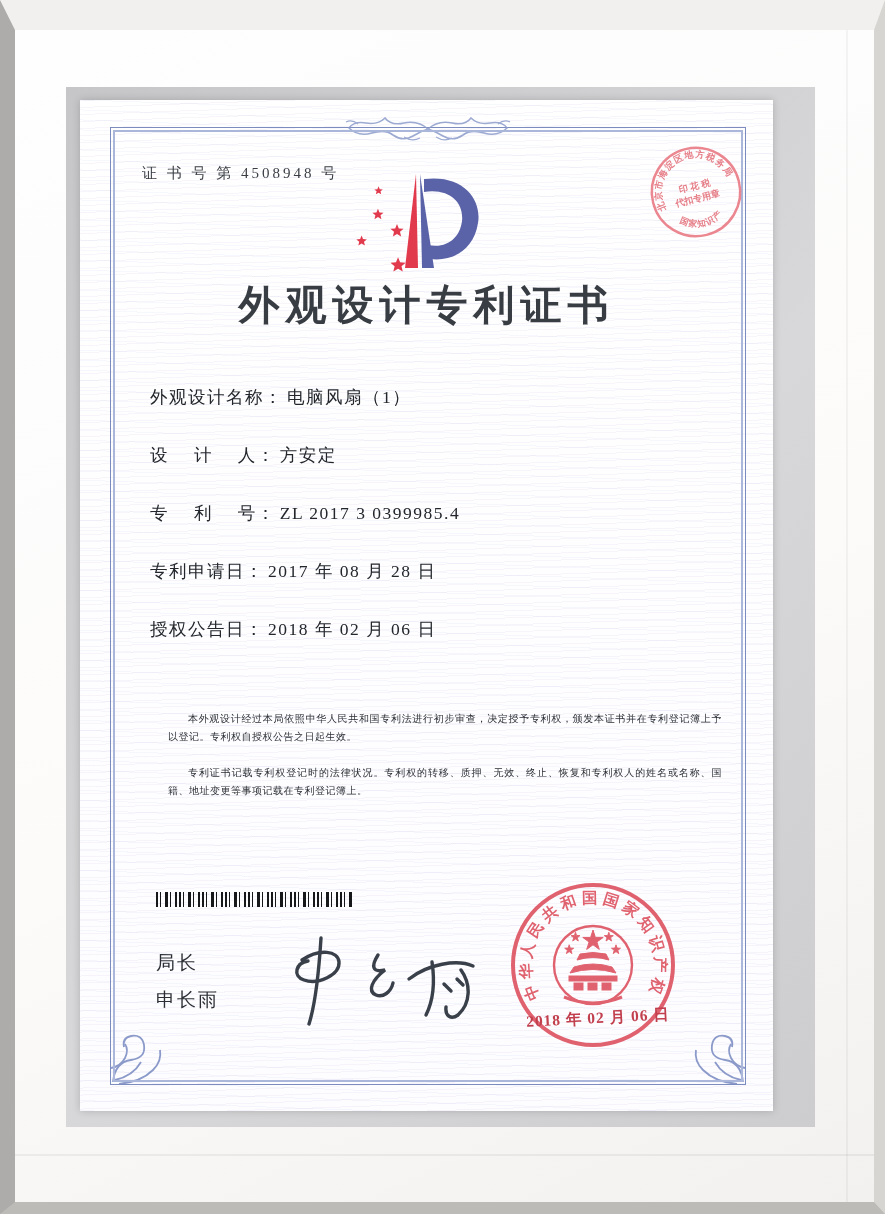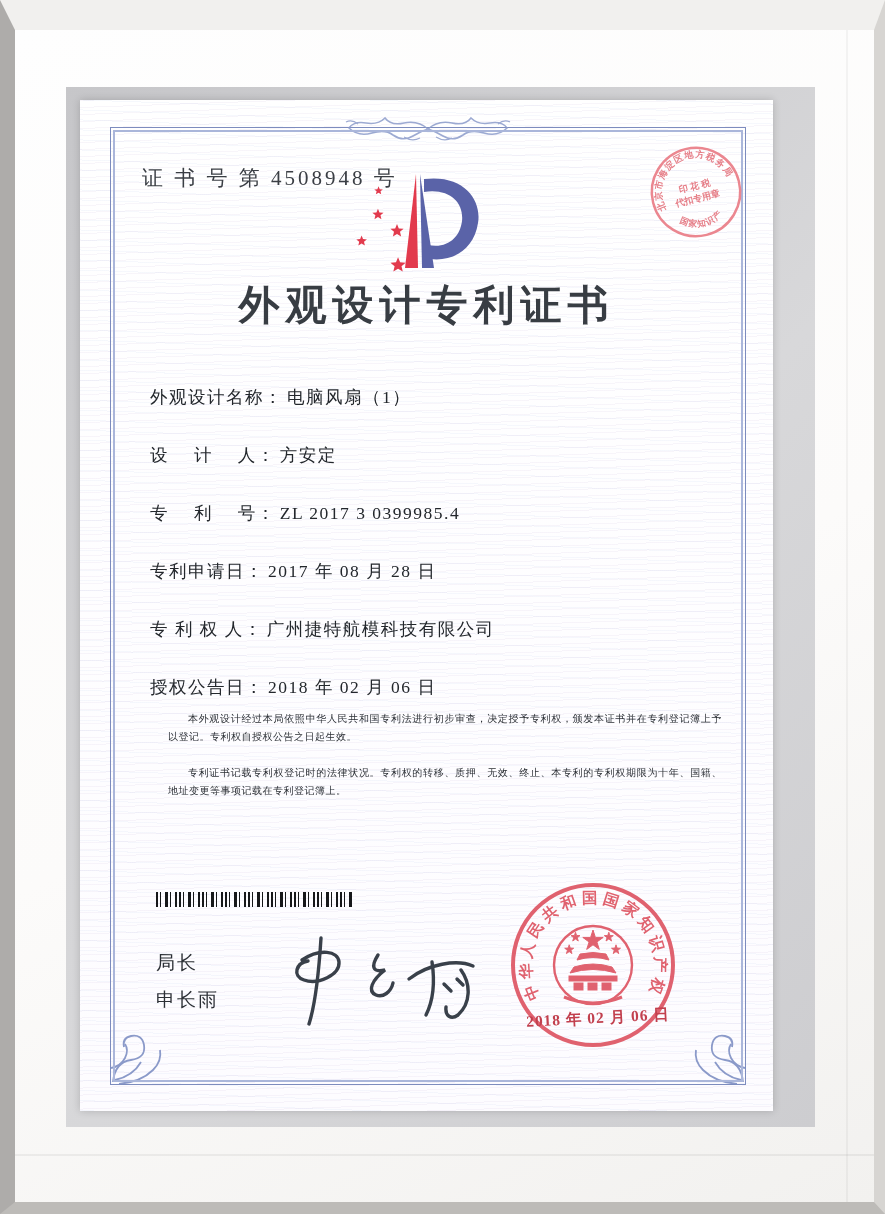--- a/index.html
+++ b/index.html
@@ -31,21 +31,21 @@
 
   
   .cert-border { position:absolute; left:30px; right:27px; top:27px; bottom:26px;
     border:1px solid #7d8cbe; pointer-events:none; }
   .cert-border::after { content:''; position:absolute; inset:2px; border:2px solid #aab6da; }
   .orn { position:absolute; pointer-events:none; }
   .orn-top { left:50%; top:-17px; transform:translateX(-50%); }
   .orn-bl { left:-8px; bottom:-8px; }
   .orn-br { right:-8px; bottom:-8px; transform:scaleX(-1); }
 
-  .cert-no { position:absolute; left:62px; top:64px; font-size:21px; letter-spacing:3px; color:#3a3e44; }
+  .cert-no { position:absolute; left:62px; top:64px; font-size:15px; letter-spacing:3px; color:#3a3e44; }
 
   .logo { position:absolute; left:272px; top:66px; }
 
   .title { position:absolute; left:0; right:0; top:178px; margin:0; text-align:center;
     font-size:41px; font-weight:bold; letter-spacing:6px; color:#383d43; }
 
   .fields { position:absolute; left:70px; top:286px; }
   .frow { height:22px; line-height:22px; margin-bottom:36px; font-size:17.5px; color:#23272c; letter-spacing:1.5px; white-space:nowrap; }
   .frow .fvalue { margin-left:4px; }
 
@@ -135,30 +135,27 @@
         <div class="frow">
           <span class="flabel">设　 计　 人：</span><span class="fvalue">方安定</span>
         </div>
         <div class="frow">
           <span class="flabel">专　 利　 号：</span><span class="fvalue">ZL 2017 3 0399985.4</span>
         </div>
         <div class="frow">
           <span class="flabel">专利申请日：</span><span class="fvalue">2017 年 08 月 28 日</span>
         </div>
         <div class="frow">
-          <span class="flabel">专 利 权 人：</span><span class="fvalue">广州捷特航模科技有限公司</span>
-        </div>
-        <div class="frow">
           <span class="flabel">授权公告日：</span><span class="fvalue">2018 年 02 月 06 日</span>
         </div>
       </div>
 
       <div class="paras">
         <p>本外观设计经过本局依照中华人民共和国专利法进行初步审查，决定授予专利权，颁发本证书并在专利登记簿上予以登记。专利权自授权公告之日起生效。</p>
-        <p>专利证书记载专利权登记时的法律状况。专利权的转移、质押、无效、终止、本专利的专利权期限为十年、国籍、地址变更等事项记载在专利登记簿上。</p>
+        <p>专利证书记载专利权登记时的法律状况。专利权的转移、质押、无效、终止、恢复和专利权人的姓名或名称、国籍、地址变更等事项记载在专利登记簿上。</p>
       </div>
 
       <div class="barcode"></div>
 
       <div class="director">
         <div>局长</div>
         <div>申长雨</div>
       </div>
 
       <svg class="signature" width="220" height="110" viewBox="0 0 220 110">

